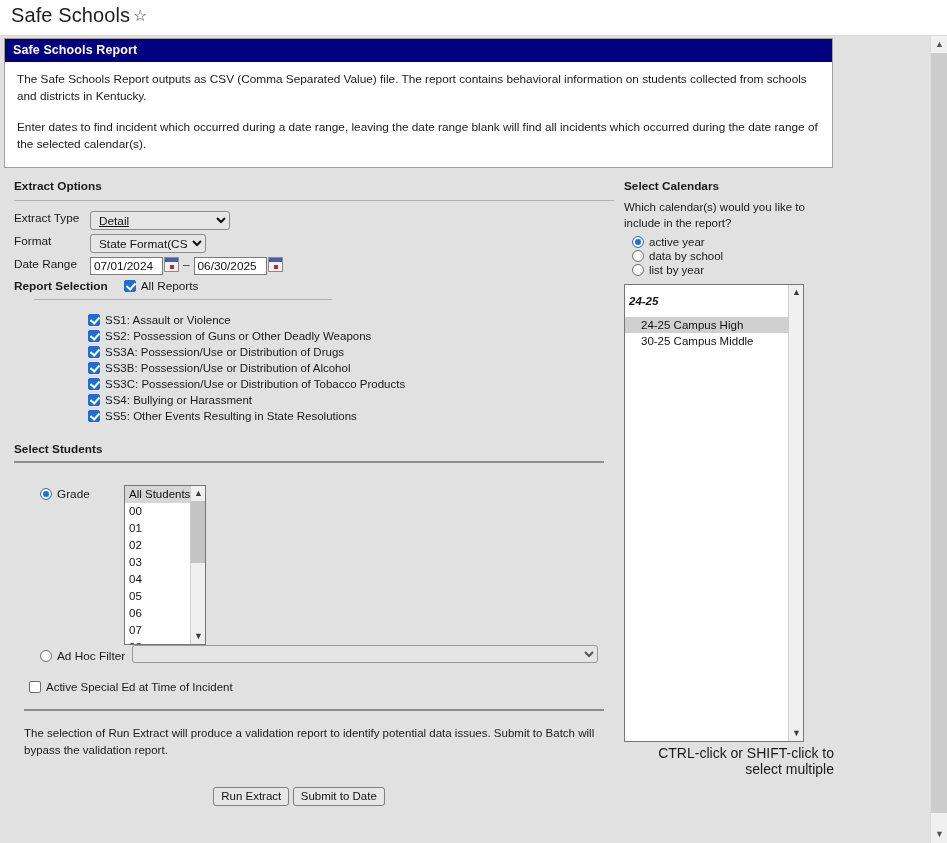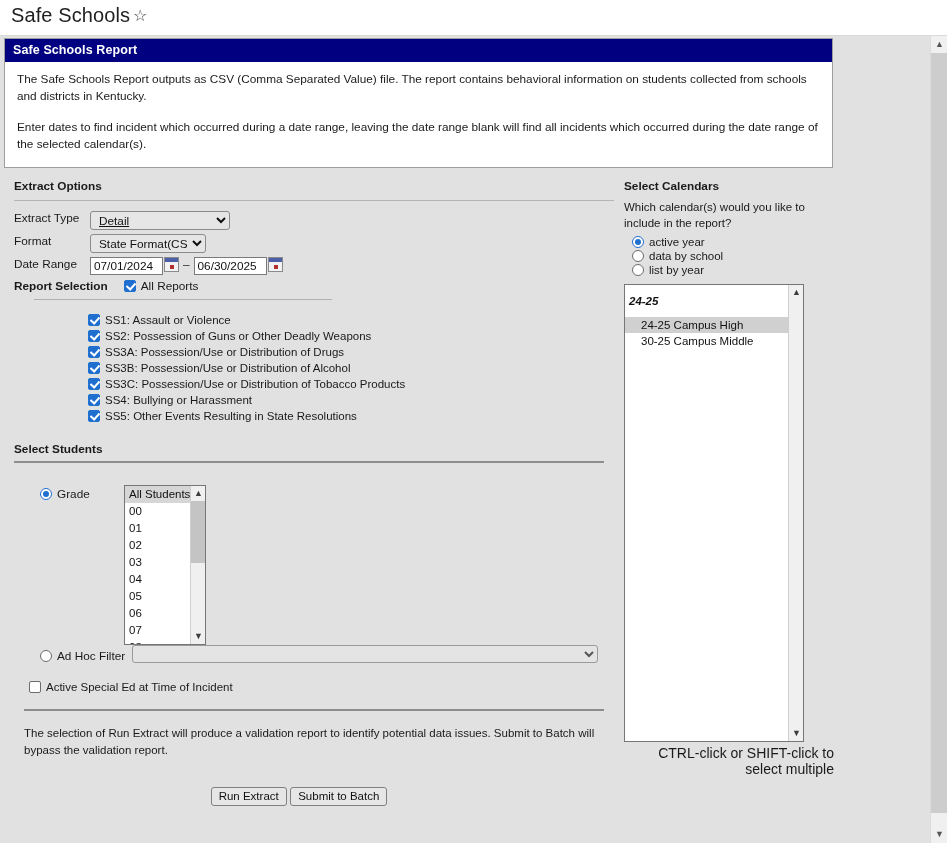--- a/index.html
+++ b/index.html
@@ -424,21 +424,21 @@
       <input type="checkbox" class="cb" style="">
       <span>Active Special Ed at Time of Incident</span>
     </div>
 
     <div class="hr-dark" style="width:580px;margin-left:10px;margin-top:16px;"></div>
 
     <div class="validation-note">The selection of Run Extract will produce a validation report to identify potential data issues. Submit to Batch will bypass the validation report.</div>
 
     <div class="btn-row">
       <button class="ui-btn">Run Extract</button>
-      <button class="ui-btn">Submit to Batch</button>
+      <button class="ui-btn">Submit to Date</button>
     </div>
 
   </div>
 
   <div class="col-right">
     <div class="section-head">Select Calendars</div>
     <div class="cal-question">Which calendar(s) would you like to include in the report?</div>
 
     <div class="cal-radio">
       <input type="radio" name="calscope" class="rb" checked="" style="">

